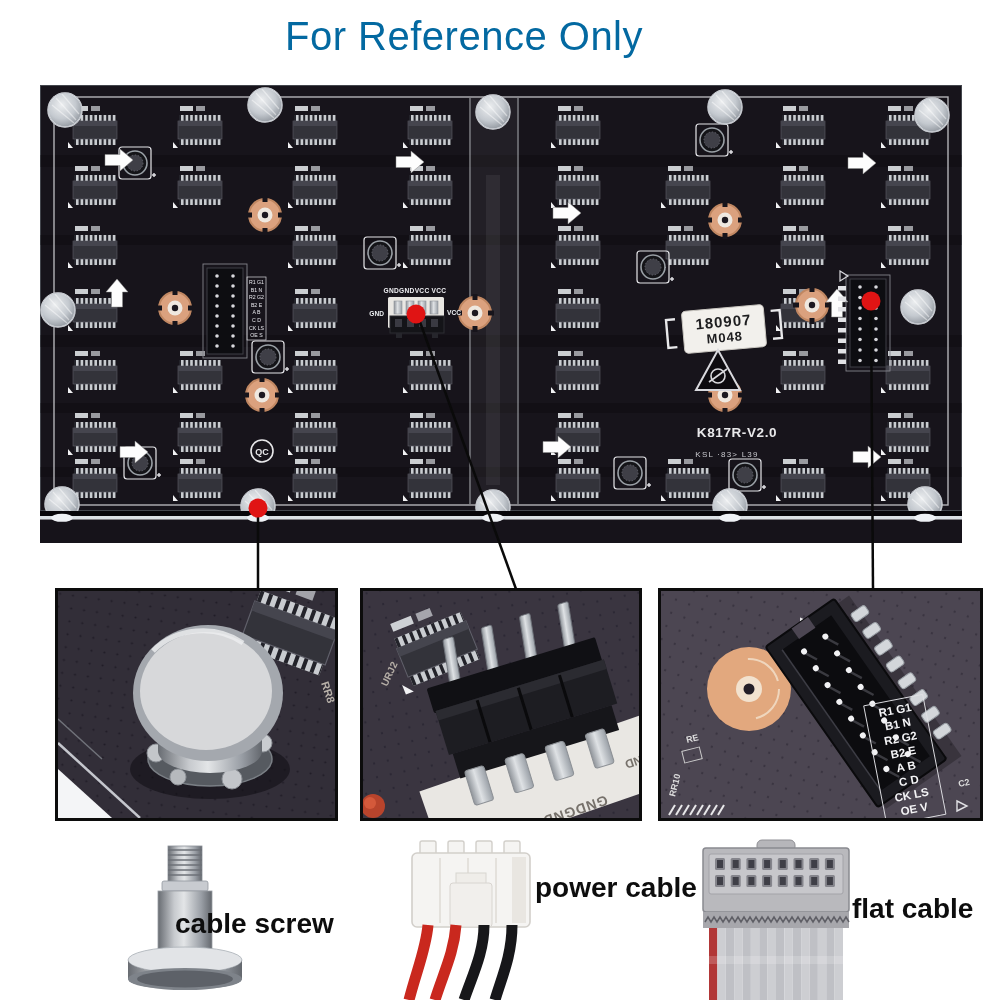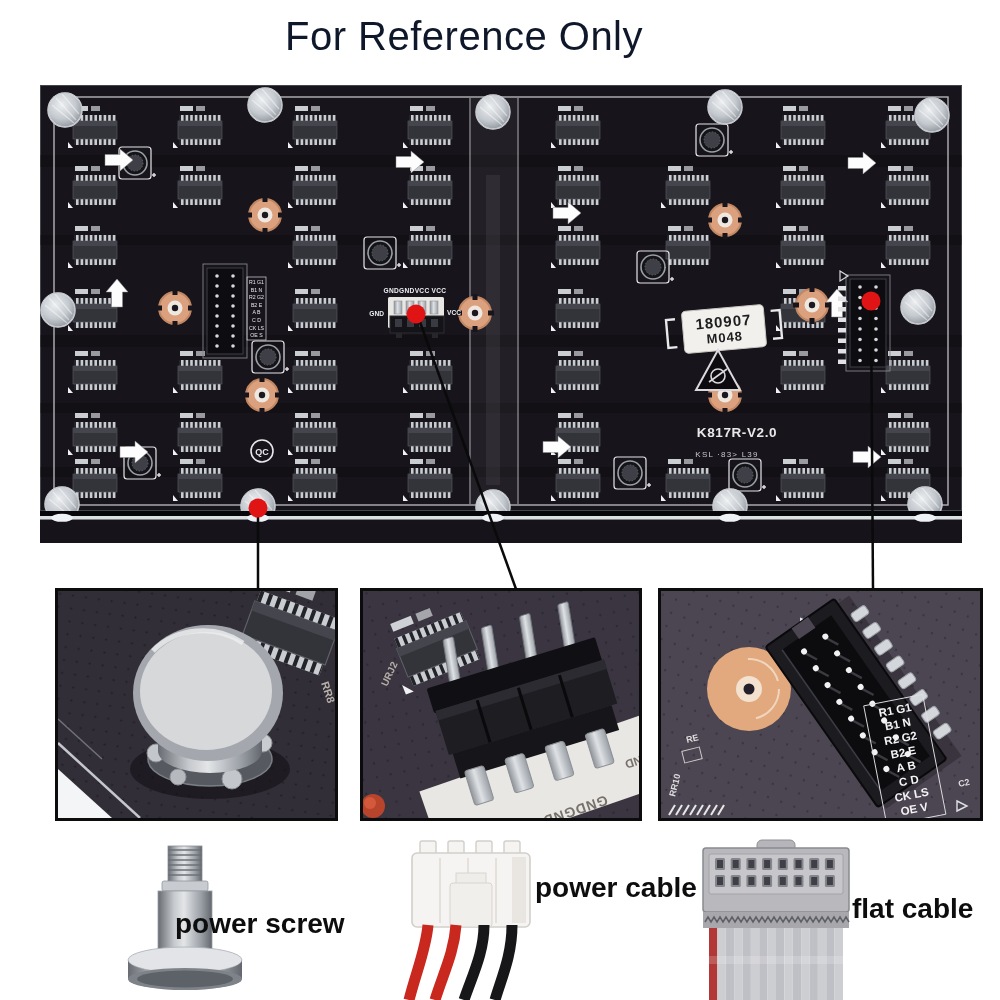--- a/index.html
+++ b/index.html
@@ -1,20 +1,20 @@
 <!DOCTYPE html>
 <html><head>
 <meta charset="utf-8">
 <style>
   html,body{margin:0;padding:0;background:#fff;}
   #stage{position:relative;width:1000px;height:1000px;background:#fff;overflow:hidden;
          font-family:"Liberation Sans",sans-serif;}
   .abs{position:absolute;}
   #title{left:0;top:14px;width:928px;text-align:center;font-size:40px;font-weight:400;
-         color:#0f172a;letter-spacing:.5px;}
+         color:#0369a1;letter-spacing:.5px;}
   .detail-box{border:3px solid #0c0c0c;background:#333;}
   .prod-label{font-size:28px;font-weight:700;color:#0d0d0d;white-space:nowrap;}
   svg{display:block;}
   svg text{font-family:"Liberation Sans",sans-serif;}
   .mono{font-family:"DejaVu Sans Mono",monospace;}
 </style>
 </head>
 <body>
 
 <div id="stage">
@@ -483,21 +483,21 @@
       <line x1="78" y1="30" x2="112" y2="30"></line>
         <line x1="78" y1="35" x2="112" y2="35"></line>
     </g>
     <rect x="72" y="41" width="46" height="10" rx="2" fill="#c8cbd0" stroke="#9298a0" stroke-width="0.8"></rect>
     <rect x="68" y="51" width="54" height="67" fill="url(#gCyl)" stroke="#989da4" stroke-width="0.8"></rect>
     <ellipse cx="95" cy="120" rx="57" ry="13" fill="#e2e4e7" stroke="#aab0b6" stroke-width="0.8"></ellipse>
     <path d="M38,120 V138 A57,12 0 0 0 152,138 V120 A57,13 0 0 1 38,120 Z" fill="url(#gCyl)"></path>
     <ellipse cx="95" cy="139" rx="57" ry="11" fill="#7e838a"></ellipse>
     <ellipse cx="95" cy="139" rx="48" ry="8.5" fill="#5d6168"></ellipse>
   </svg>
-  <div class="abs prod-label" style="left:175px;top:908px;">power screw</div>
+  <div class="abs prod-label" style="left:175px;top:908px;">cable screw</div>
 
   <svg class="abs" style="left:400px;top:833px;" width="160" height="167" viewBox="0 0 160 167">
     <rect x="20" y="8" width="16" height="16" rx="2" fill="#f5f4f2" stroke="#d2cfca" stroke-width="1.4"></rect>
     <rect x="48" y="8" width="16" height="16" rx="2" fill="#f5f4f2" stroke="#d2cfca" stroke-width="1.4"></rect>
     <rect x="76" y="8" width="16" height="16" rx="2" fill="#f5f4f2" stroke="#d2cfca" stroke-width="1.4"></rect>
     <rect x="104" y="8" width="16" height="16" rx="2" fill="#f5f4f2" stroke="#d2cfca" stroke-width="1.4"></rect>
     <rect x="12" y="20" width="118" height="74" rx="5" fill="#f5f4f2" stroke="#d2cfca" stroke-width="1.6"></rect>
     <line x1="40" y1="25" x2="40" y2="90" stroke="#e4e1dc" stroke-width="2"></line>
     <line x1="68" y1="25" x2="68" y2="90" stroke="#e4e1dc" stroke-width="2"></line>
     <line x1="96" y1="25" x2="96" y2="90" stroke="#e4e1dc" stroke-width="2"></line>

